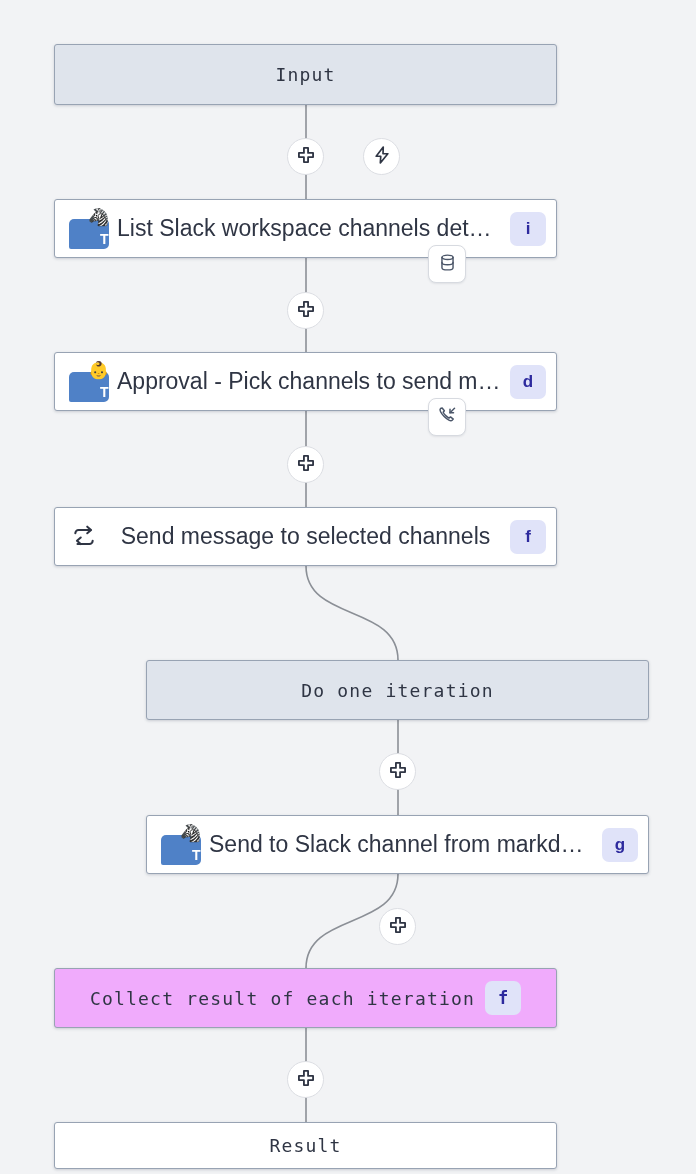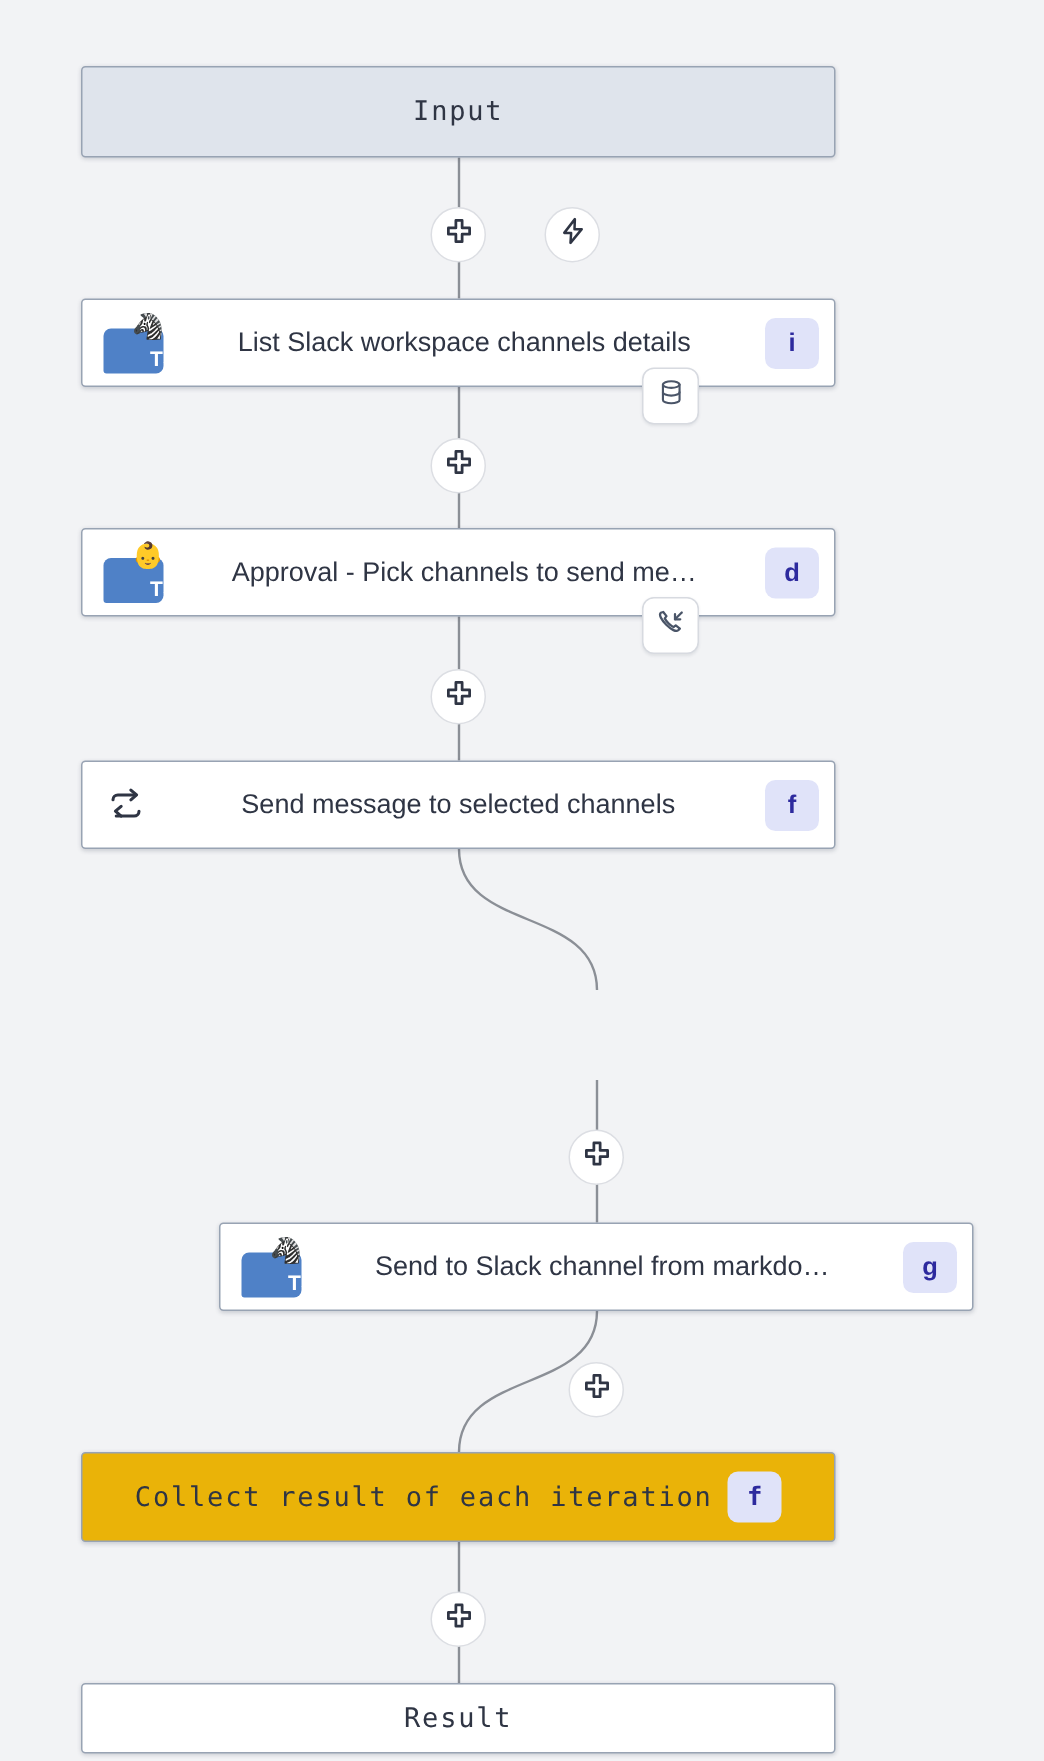--- a/index.html
+++ b/index.html
@@ -41,33 +41,33 @@
   .node.terminal-end {
     background: #ffffff;
     justify-content: center;
   }
   .node.step {
     background: #ffffff;
     padding-left: 14px;
     padding-right: 10px;
   }
   .node.mono-step {
-    background: #eab308;
+    background: #f0abfc;
     justify-content: center;
   }
   .terminal-label, .mono-label {
     font-family: "DejaVu Sans Mono", "Liberation Mono", monospace;
     font-size: 18px;
     letter-spacing: 1.2px;
     color: #2f3544;
     white-space: nowrap;
   }
   .step-label {
     font-family: "Liberation Sans", sans-serif;
-    font-size: 18px;
+    font-size: 23px;
     color: #2f3544;
     white-space: nowrap;
     overflow: hidden;
     text-overflow: ellipsis;
     flex: 1;
     text-align: center;
     padding: 0 8px;
   }
   .badge {
     width: 36px;
@@ -253,20 +253,23 @@
         <path d="M4 8.5 a3 3 0 0 1 3-3 h11"></path>
         <path d="M15 2.5 L18.5 5.5 L15 8.5"></path>
         <path d="M20 15.5 a3 3 0 0 1 -3 3 h-11"></path>
         <path d="M9 12.5 L5.5 15.5 L9 18.5"></path>
       </svg>
     </span>
     <span class="step-label">Send message to selected channels</span>
     <span class="badge">f</span>
   </div>
 
+  <div class="node terminal" style="left:146px; top:628px; width:503px; height:60px;">
+    <span class="terminal-label">Do one iteration</span>
+  </div>
 
   <div class="circle-btn" style="left:379px; top:721px;">
     <span>
       <svg width="20" height="20" viewBox="0 0 24 24" fill="none" stroke="#2f3544" stroke-width="2.2" stroke-linejoin="round">
         <path d="M9.5 3.5 h5 v6 h6 v5 h-6 v6 h-5 v-6 h-6 v-5 h6 z"></path>
       </svg>
     </span>
   </div>
 
   <div class="node step" style="left:146px; top:783px; width:503px; height:59px;">

